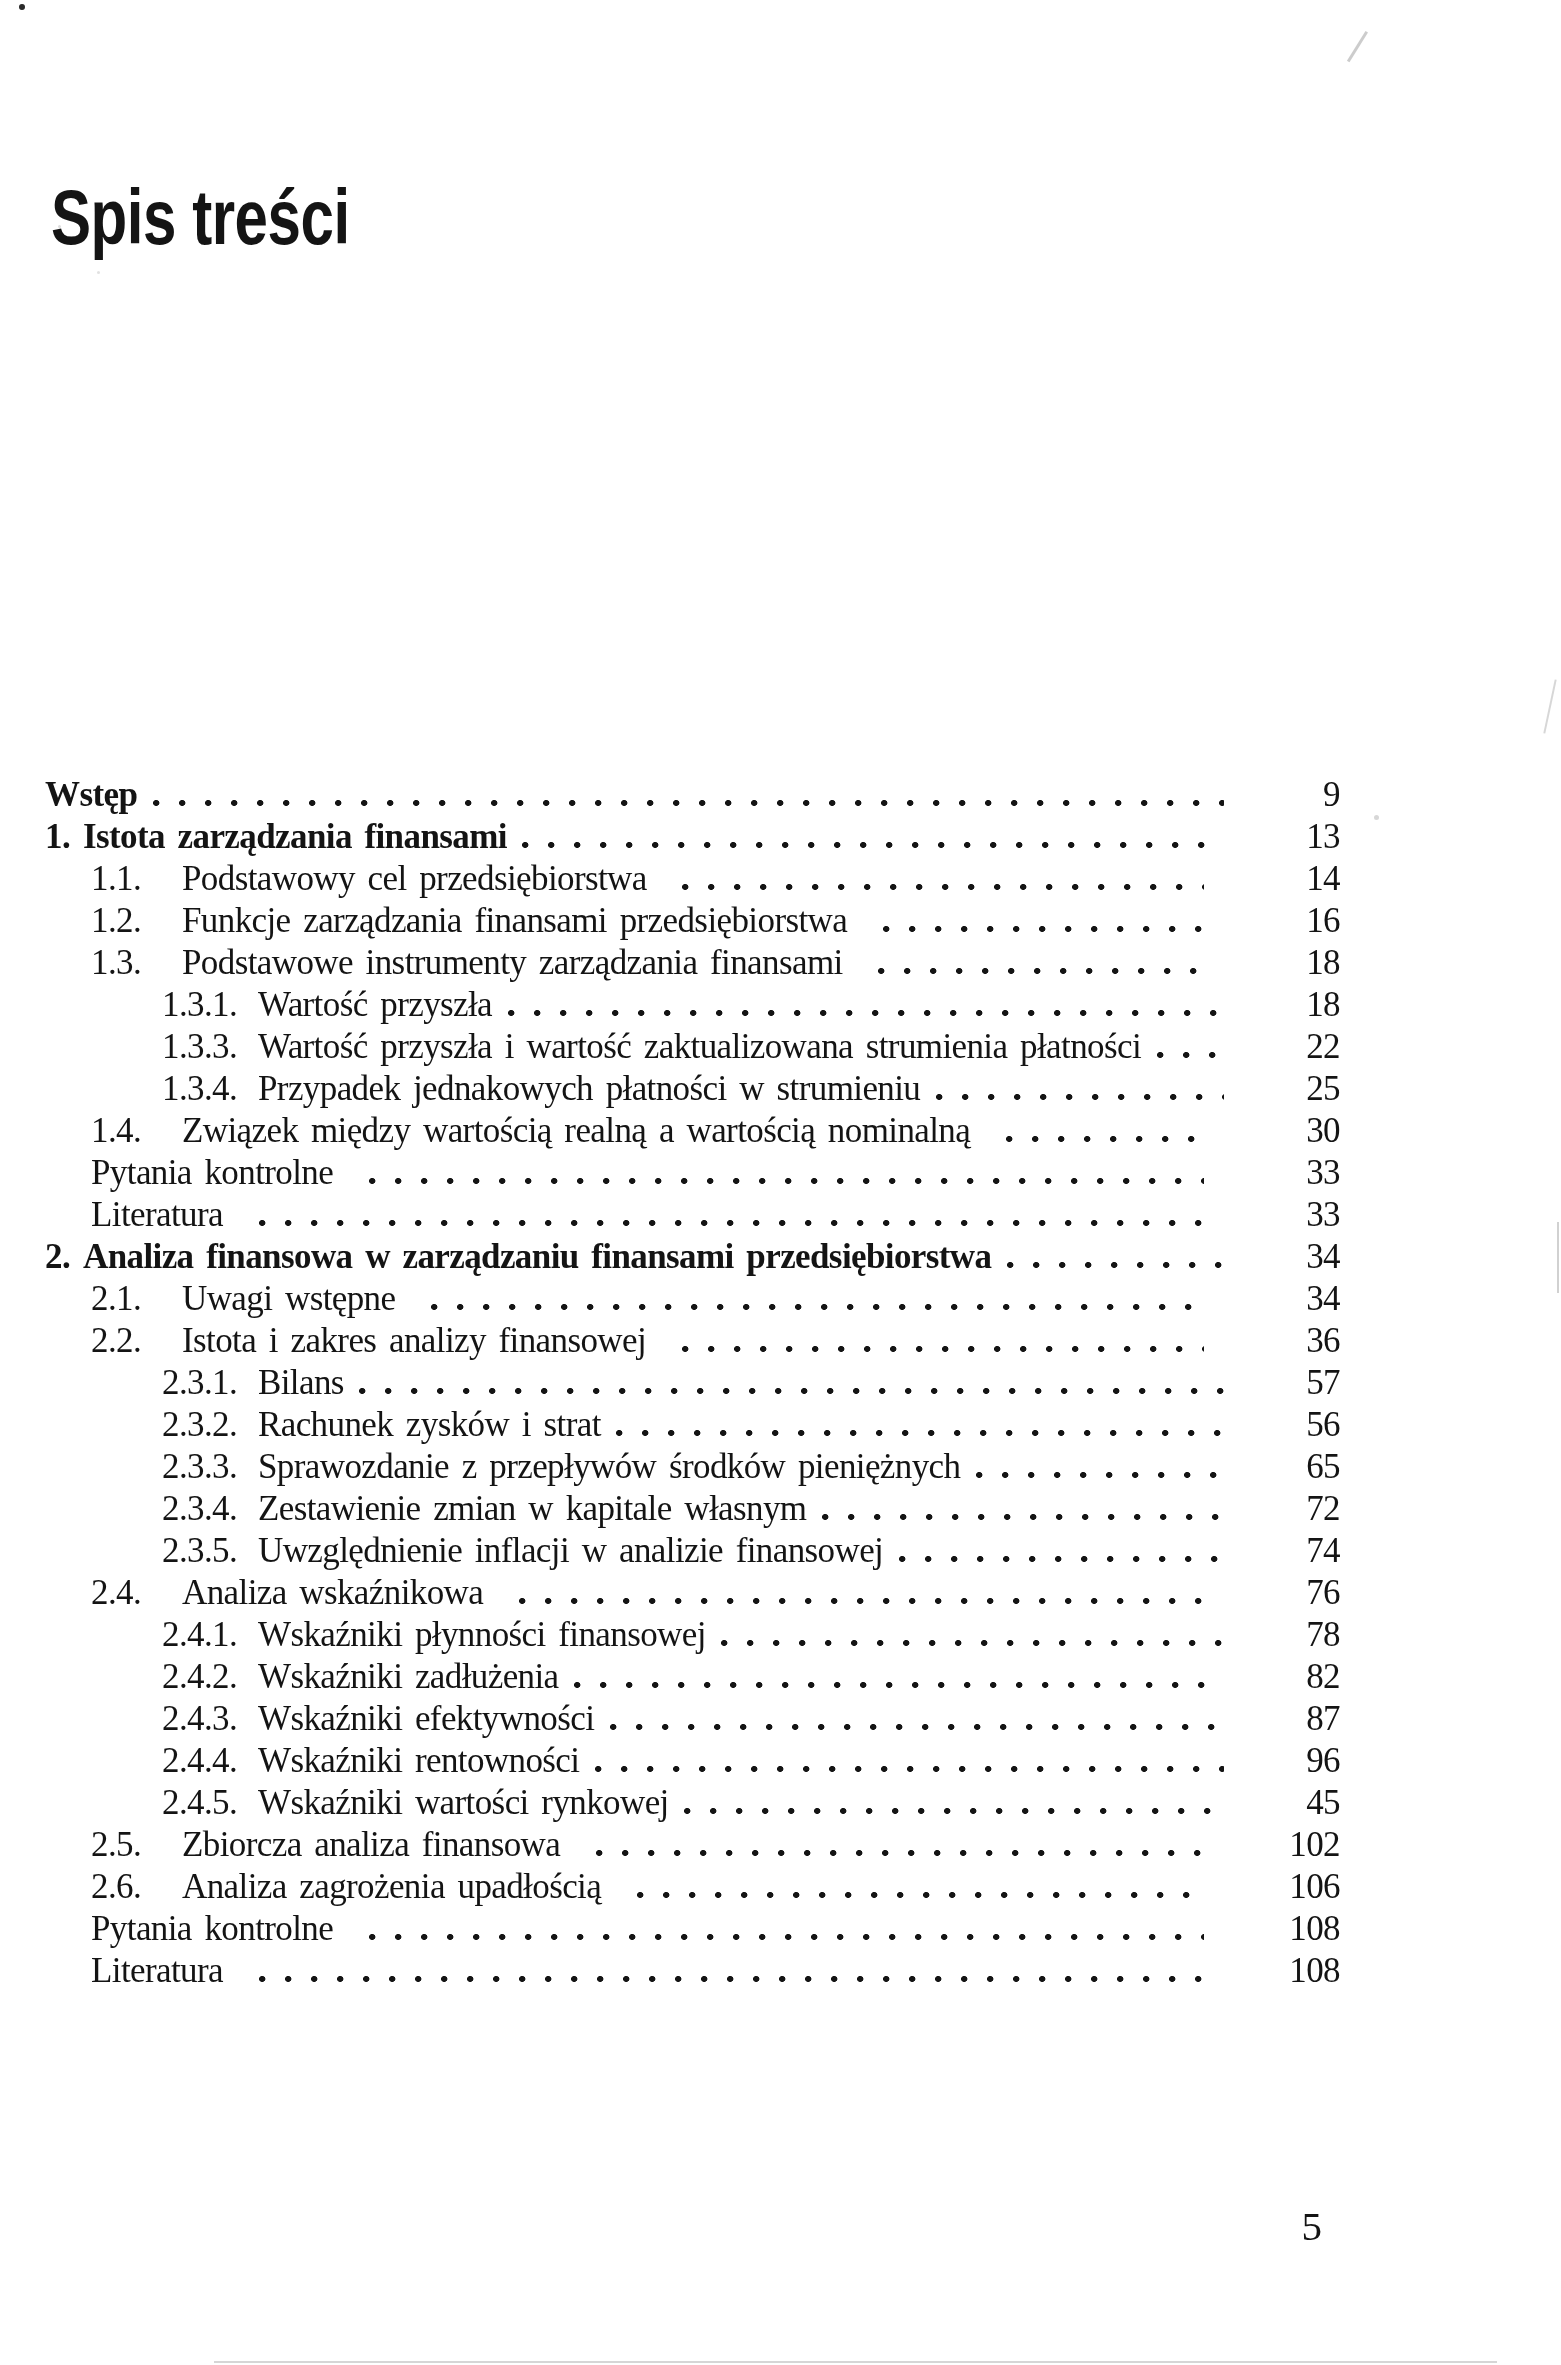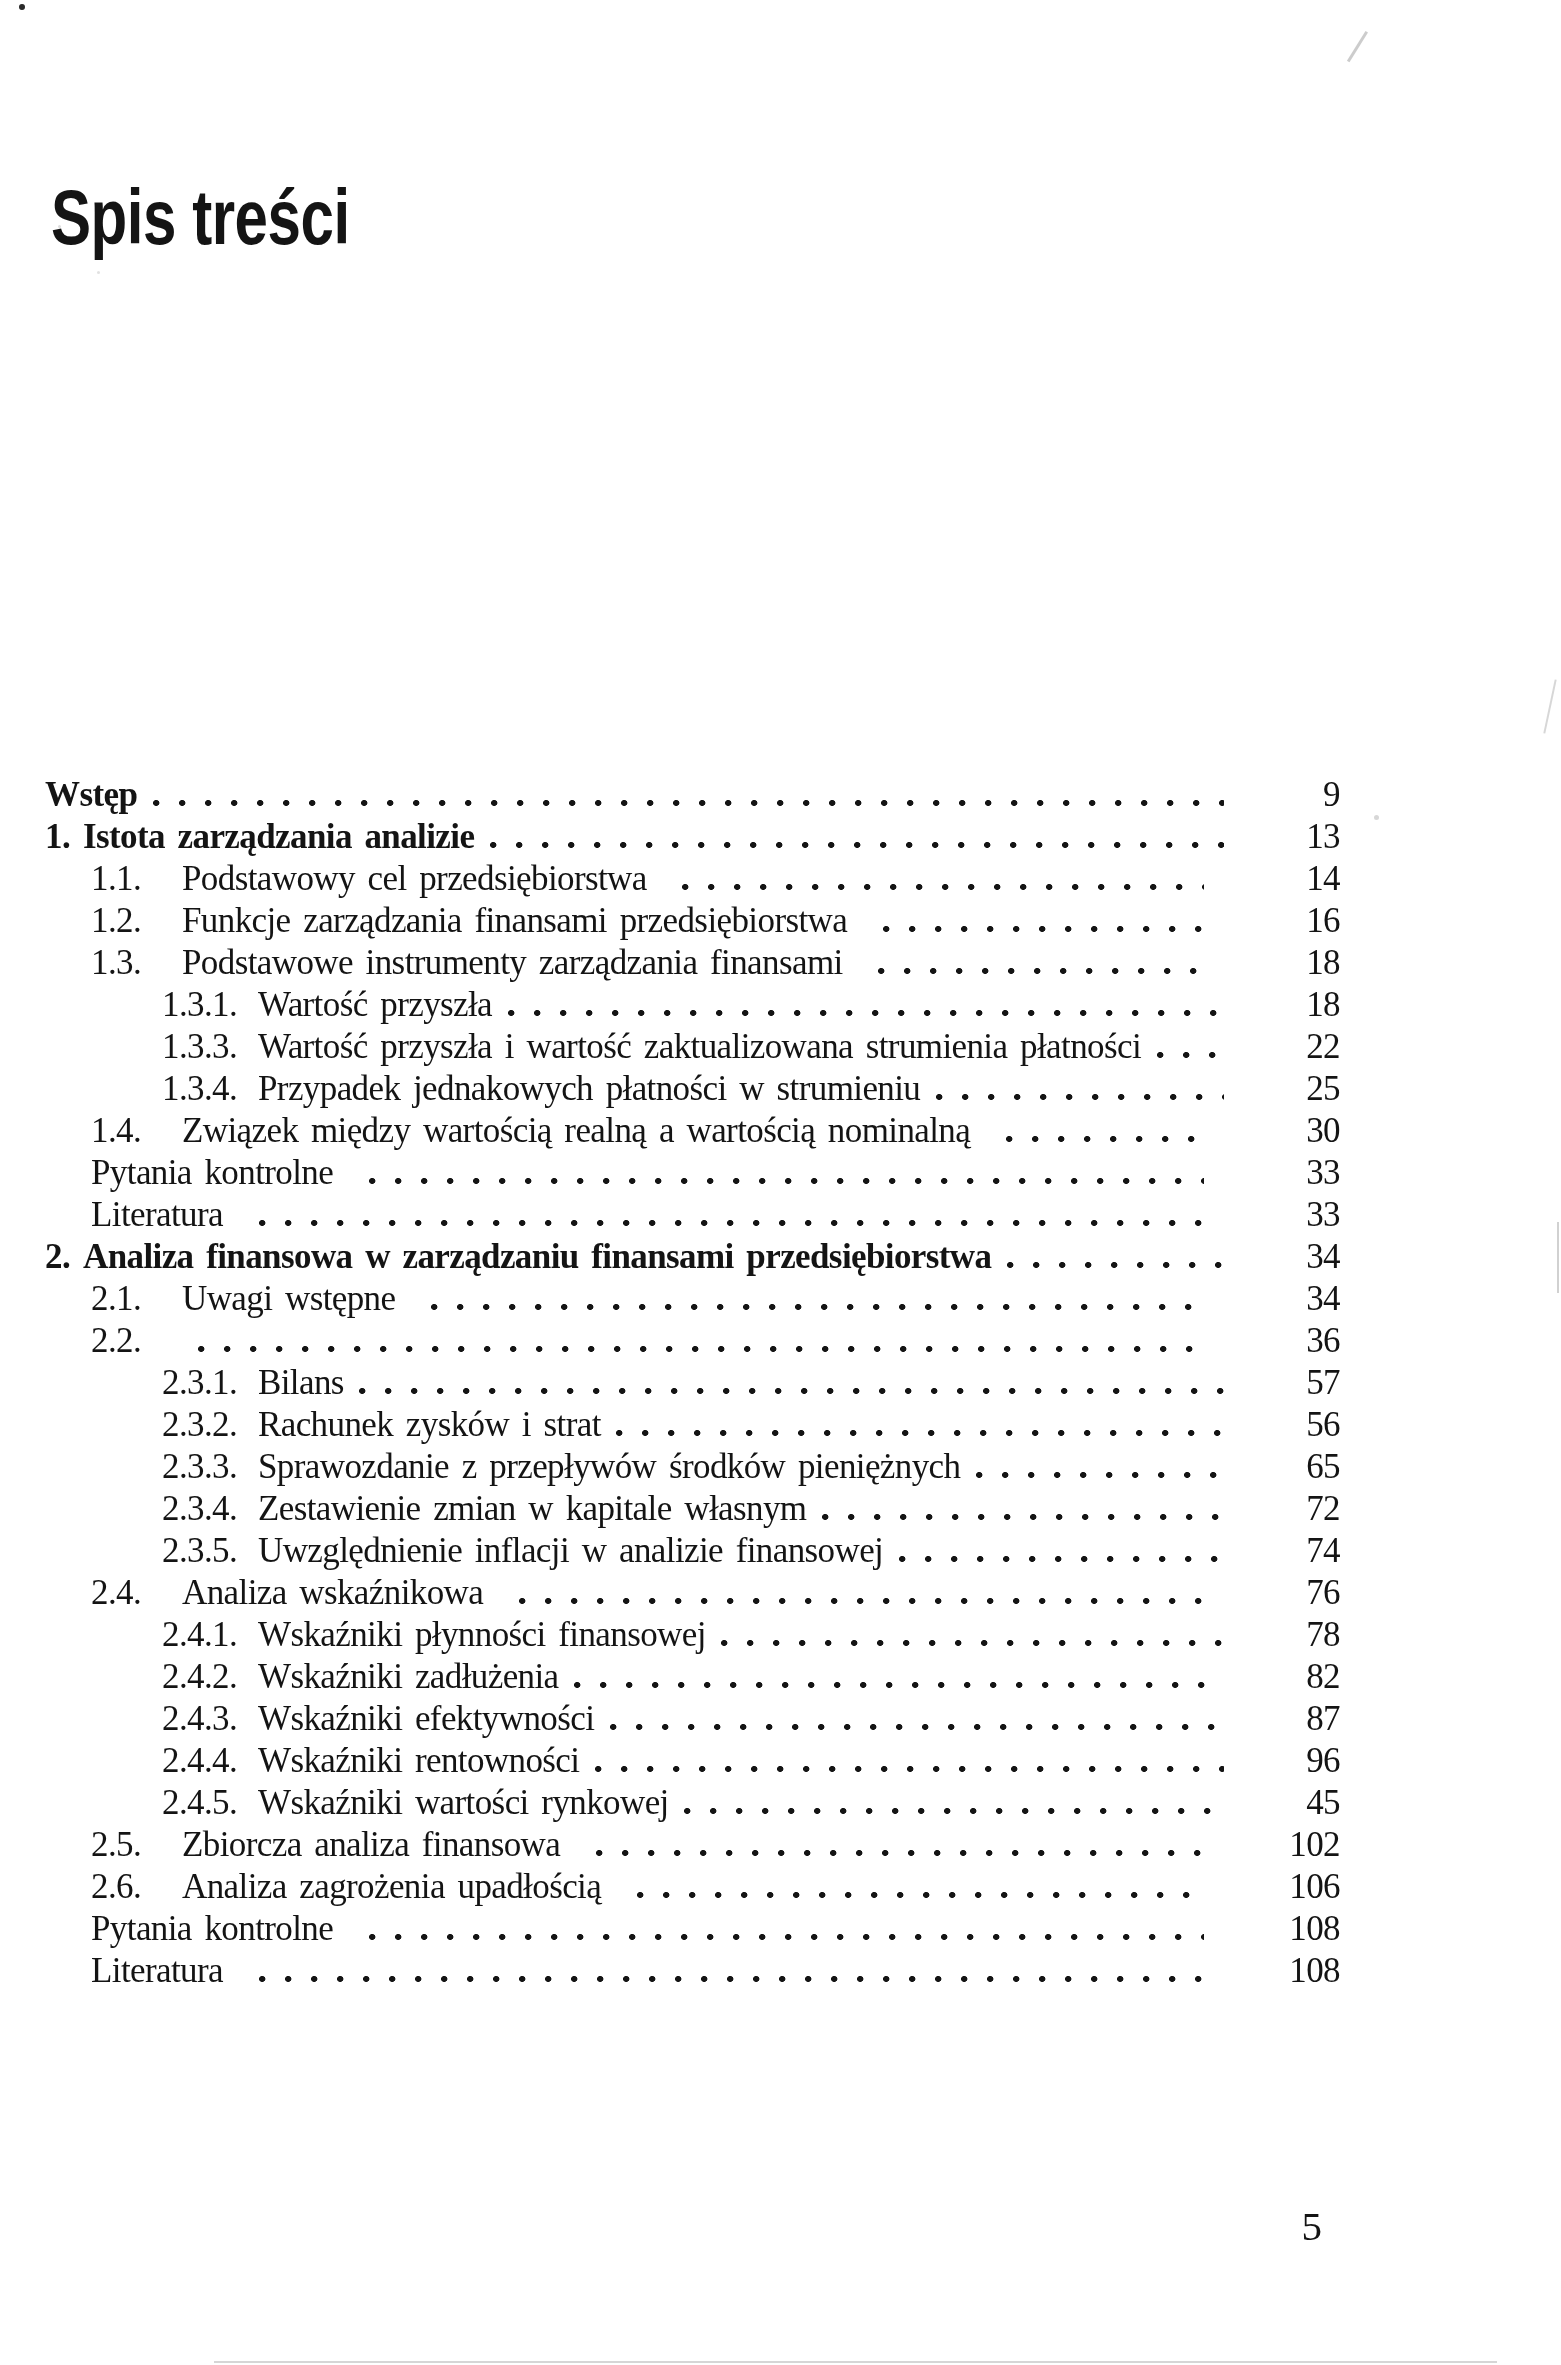--- a/index.html
+++ b/index.html
@@ -66,21 +66,21 @@
 
 <div class="toc">
     <div class="toc-row l0 bold">
 
     <span class="toc-label">Wstęp</span>
     <span class="leader"></span>
     <span class="toc-page">9</span>
   </div>
     <div class="toc-row l0 bold">
     <span class="toc-num">1.</span>
-    <span class="toc-label">Istota zarządzania analizie</span>
+    <span class="toc-label">Istota zarządzania finansami</span>
     <span class="leader"></span>
     <span class="toc-page">13</span>
   </div>
     <div class="toc-row l1">
     <span class="toc-num">1.1.</span>
     <span class="toc-label">Podstawowy cel przedsiębiorstwa</span>
     <span class="leader"></span>
     <span class="toc-page">14</span>
   </div>
     <div class="toc-row l1">
@@ -138,20 +138,21 @@
     <span class="toc-page">34</span>
   </div>
     <div class="toc-row l1">
     <span class="toc-num">2.1.</span>
     <span class="toc-label">Uwagi wstępne</span>
     <span class="leader"></span>
     <span class="toc-page">34</span>
   </div>
     <div class="toc-row l1">
     <span class="toc-num">2.2.</span>
+    <span class="toc-label">Istota i zakres analizy finansowej</span>
     <span class="leader"></span>
     <span class="toc-page">36</span>
   </div>
     <div class="toc-row l2">
     <span class="toc-num">2.3.1.</span>
     <span class="toc-label">Bilans</span>
     <span class="leader"></span>
     <span class="toc-page">57</span>
   </div>
     <div class="toc-row l2">

